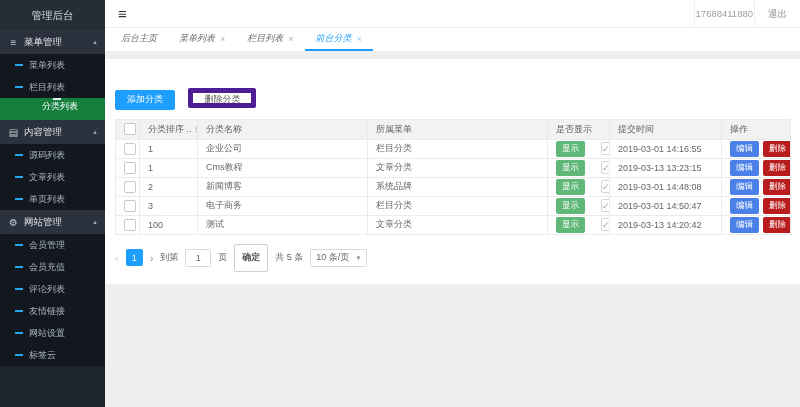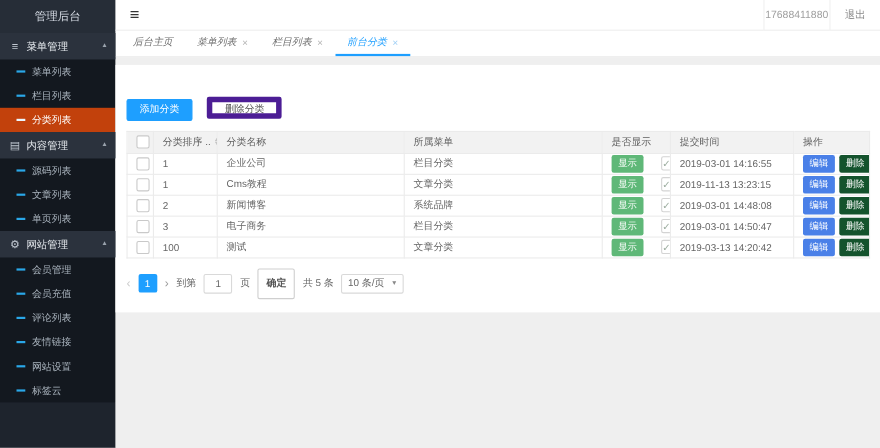--- a/index.html
+++ b/index.html
@@ -9,21 +9,21 @@
 
   
   .sidebar { width:105px; flex-shrink:0; background:#1e242d; display:flex; flex-direction:column; }
   .sidebar-title { height:30px; line-height:30px; text-align:center; font-size:10.5px; color:#d4dae3; background:#262d37; }
   .nav-group-header { height:24px; display:flex; align-items:center; padding:0 7px; background:#2b323d; font-size:9.5px; color:#e3e7ec; position:relative; cursor:pointer; }
   .gicon { width:13px; margin-right:4px; font-size:10px; color:#c2c9d2; text-align:center; }
   .arrow { position:absolute; right:7px; font-size:6px; color:#9aa3ad; }
   .nav-children { background:#13181f; }
   .nav-child { height:22px; display:flex; align-items:center; padding-left:15px; font-size:9px; color:#a9b3bd; cursor:pointer; }
   .nav-child .dash { width:8px; height:2px; background:#2aa7e8; margin-right:6px; flex-shrink:0; }
-  .nav-child.active { background:#c2410c; color:#fff; }
+  .nav-child.active { background:#15803d; color:#fff;flex-direction:column; }
   .nav-child.active .dash { background:#eaf6ff; }
   .sidebar-fill { flex:1; background:#1e242d; }
 
   
   .main { flex:1; display:flex; flex-direction:column; min-width:0; }
   .topbar { height:28px; background:#fff; border-bottom:1px solid #ececec; display:flex; align-items:center; }
   .hamburger { font-size:15px; color:#333; padding:0 13px; cursor:pointer; font-weight:bold; }
   .spacer { flex:1; }
   .user { font-size:9.5px; color:#a0a0a0; padding:0 1px; border-left:1px solid #f0f0f0; line-height:28px; cursor:pointer; }
   .logout { font-size:9.5px; color:#8c8c8c; padding:0 13px; border-left:1px solid #f0f0f0; line-height:28px; cursor:pointer; }
@@ -46,21 +46,21 @@
   th { background:#f2f2f2; height:20px; color:#5f5f5f; }
   td { height:19px; background:#fff; }
   .cb { width:12px; height:12px; border:1px solid #c9c9c9; border-radius:2px; background:#fff; cursor:pointer; }
   .sorter { display:inline-flex; flex-direction:column; margin-left:3px; vertical-align:middle; }
   .sorter span { font-size:5px; line-height:4px; color:#b3b3b3; cursor:pointer; }
   .show-wrap { display:flex; align-items:center; gap:16px; }
   .badge-show { background:#5FB878; color:#fff; font-size:8.5px; padding:2px 6px; border-radius:2px; cursor:pointer; }
   .show-cb { width:13px; height:13px; border:1px solid #d4d4d4; border-radius:2px; background:#fff; color:#9aab9d; font-size:9px; line-height:12px; text-align:center; cursor:pointer; }
   .mini-btn { font-size:8.5px; color:#fff; padding:2px 6px; border-radius:2px; border:none; cursor:pointer; font-family:Liberation Mono, monospace; }
   .mini-edit { background:#4a80e8; margin-right:4px; }
-  .mini-del { background:#14532d; }
+  .mini-del { background:#b91c1c; }
 
   .pagination { display:flex; align-items:center; gap:7px; margin-top:9px; font-size:9px; color:#666; }
   .pg-prev { color:#cccccc; font-size:11px; cursor:pointer; }
   .pg-next { color:#999; font-size:11px; cursor:pointer; }
   .pg-cur { width:17px; height:17px; background:#1E9FFF; color:#fff; display:flex; align-items:center; justify-content:center; border-radius:2px; cursor:pointer; }
   .pg-input { width:26px; height:18px; border:1px solid #d9d9d9; border-radius:2px; text-align:center; font-size:9px; color:#666; font-family:inherit; }
   .pg-confirm { height:28px; border:1px solid #cfcfcf; background:#fff; border-radius:2px; font-size:9px; font-weight:bold; color:#555; padding:0 7px; cursor:pointer; font-family:inherit; }
   .pg-select { height:18px; border:1px solid #d9d9d9; border-radius:2px; display:flex; align-items:center; padding:0 5px; gap:6px; cursor:pointer; }
   .pg-caret { font-size:6px; color:#888; }
 </style>
@@ -238,21 +238,21 @@
                 </td>
               <td>1</td>
               <td>Cms教程</td>
               <td>文章分类</td>
               <td>
                   <div class="show-wrap">
                     <span class="badge-show">显示</span>
                     <span class="show-cb">✓</span>
                   </div>
                 </td>
-              <td>2019-11-13 13:23:15</td>
+              <td>2019-03-13 13:23:15</td>
               <td><button class="mini-btn mini-edit">编辑</button><button class="mini-btn mini-del">删除</button></td>
             </tr>
             <tr>
               <td>
                   <div class="cb"></div>
                 </td>
               <td>2</td>
               <td>新闻博客</td>
               <td>系统品牌</td>
               <td>

